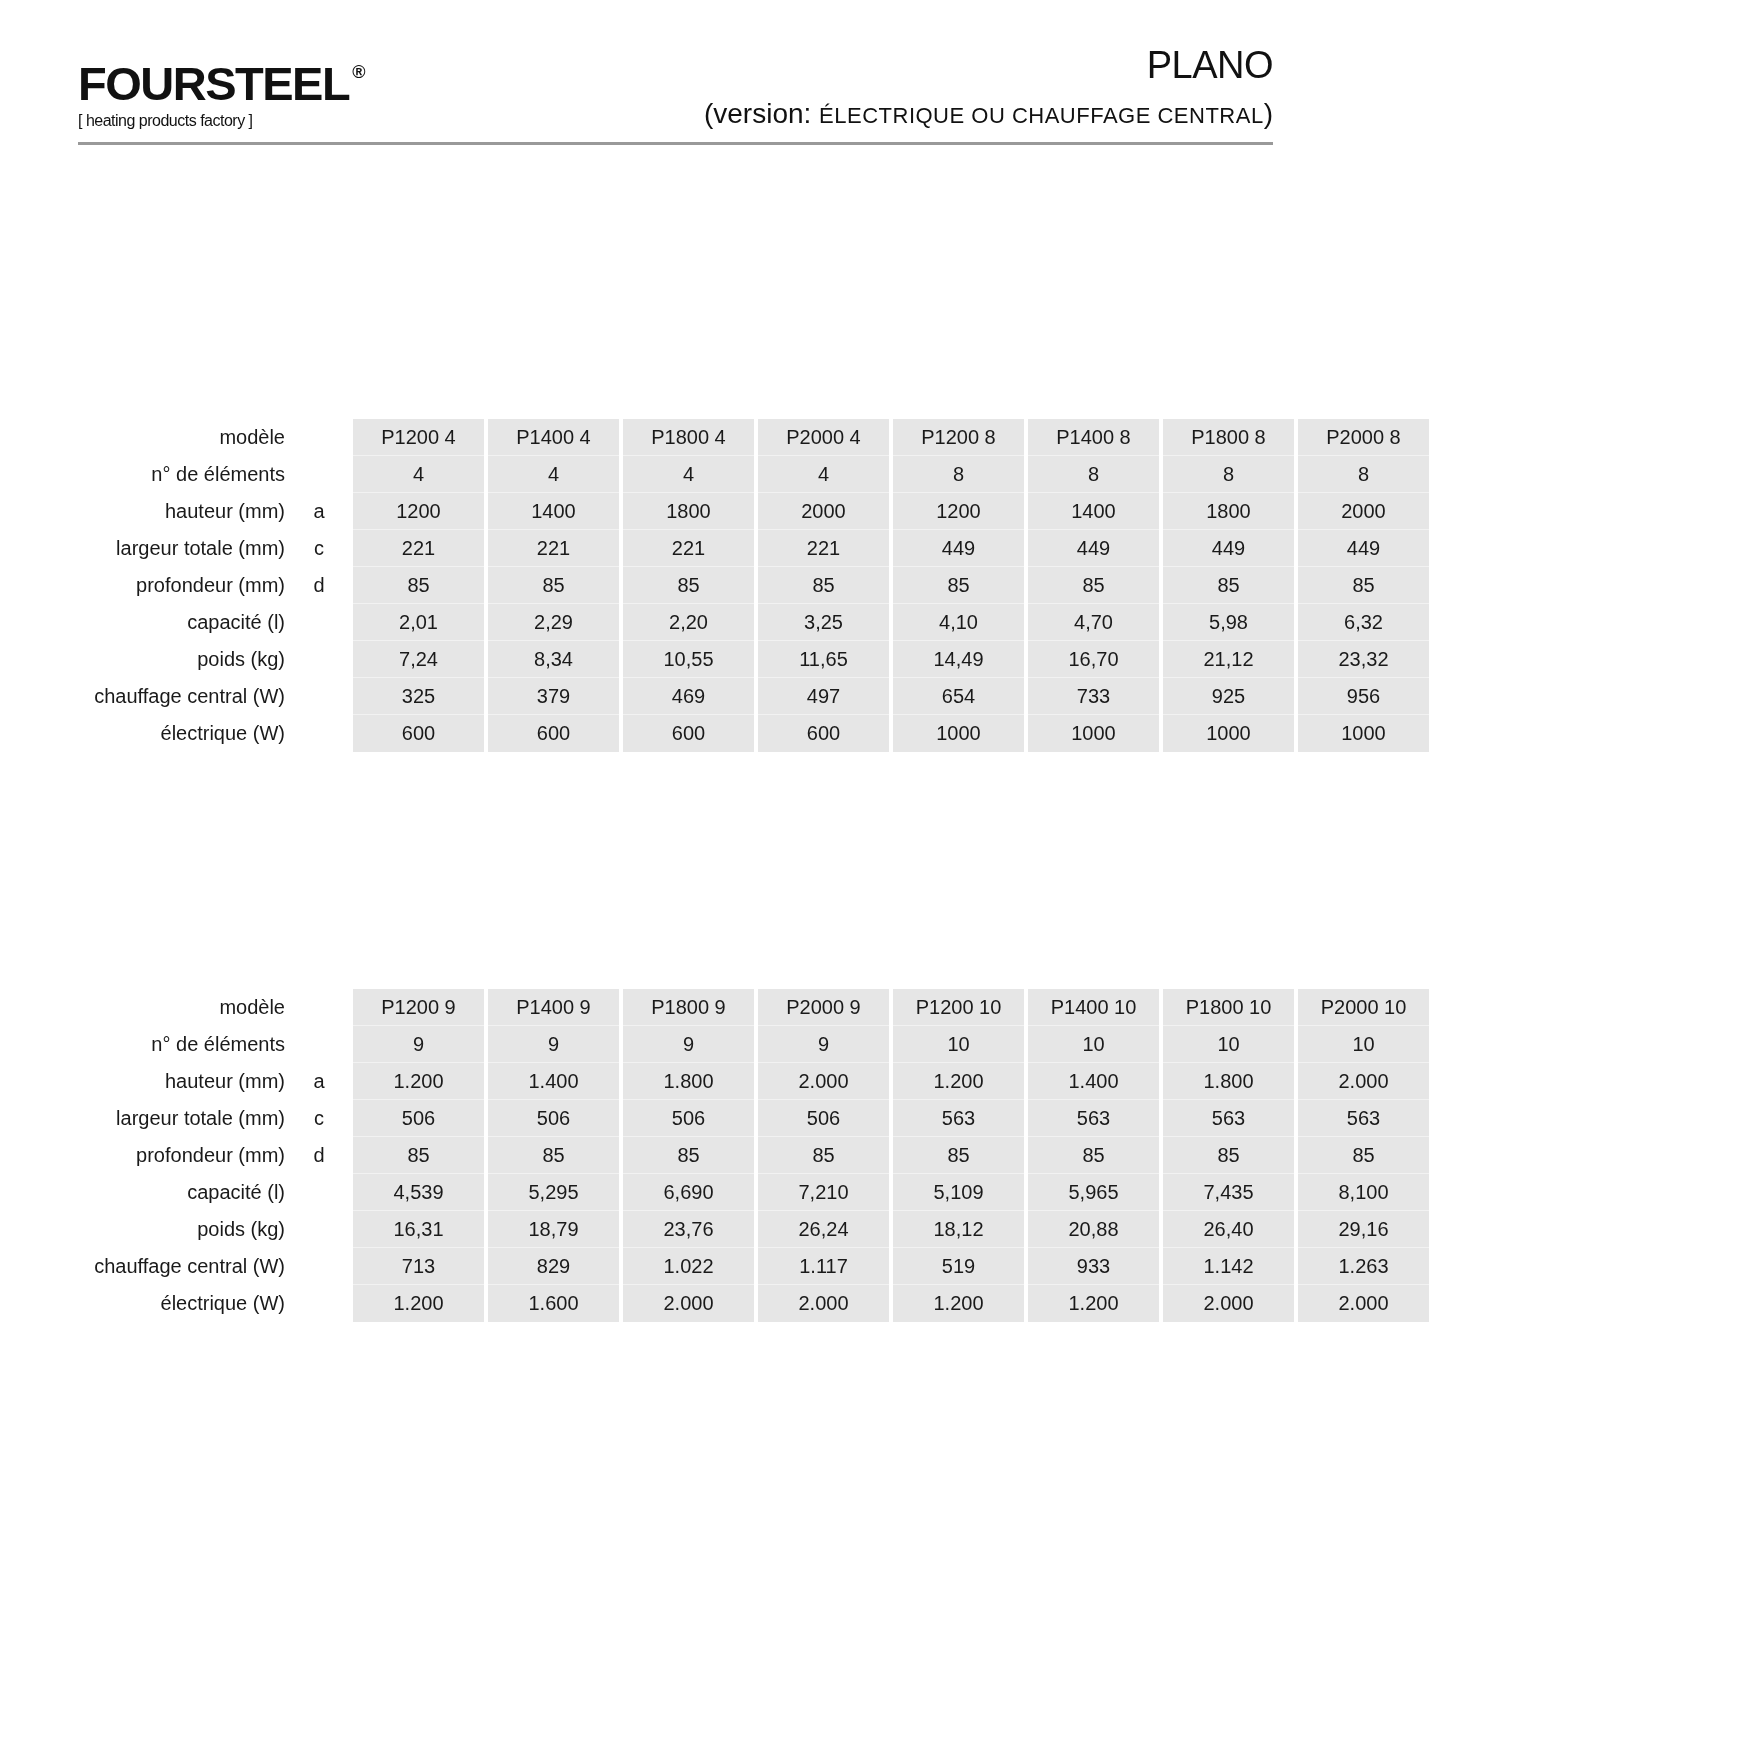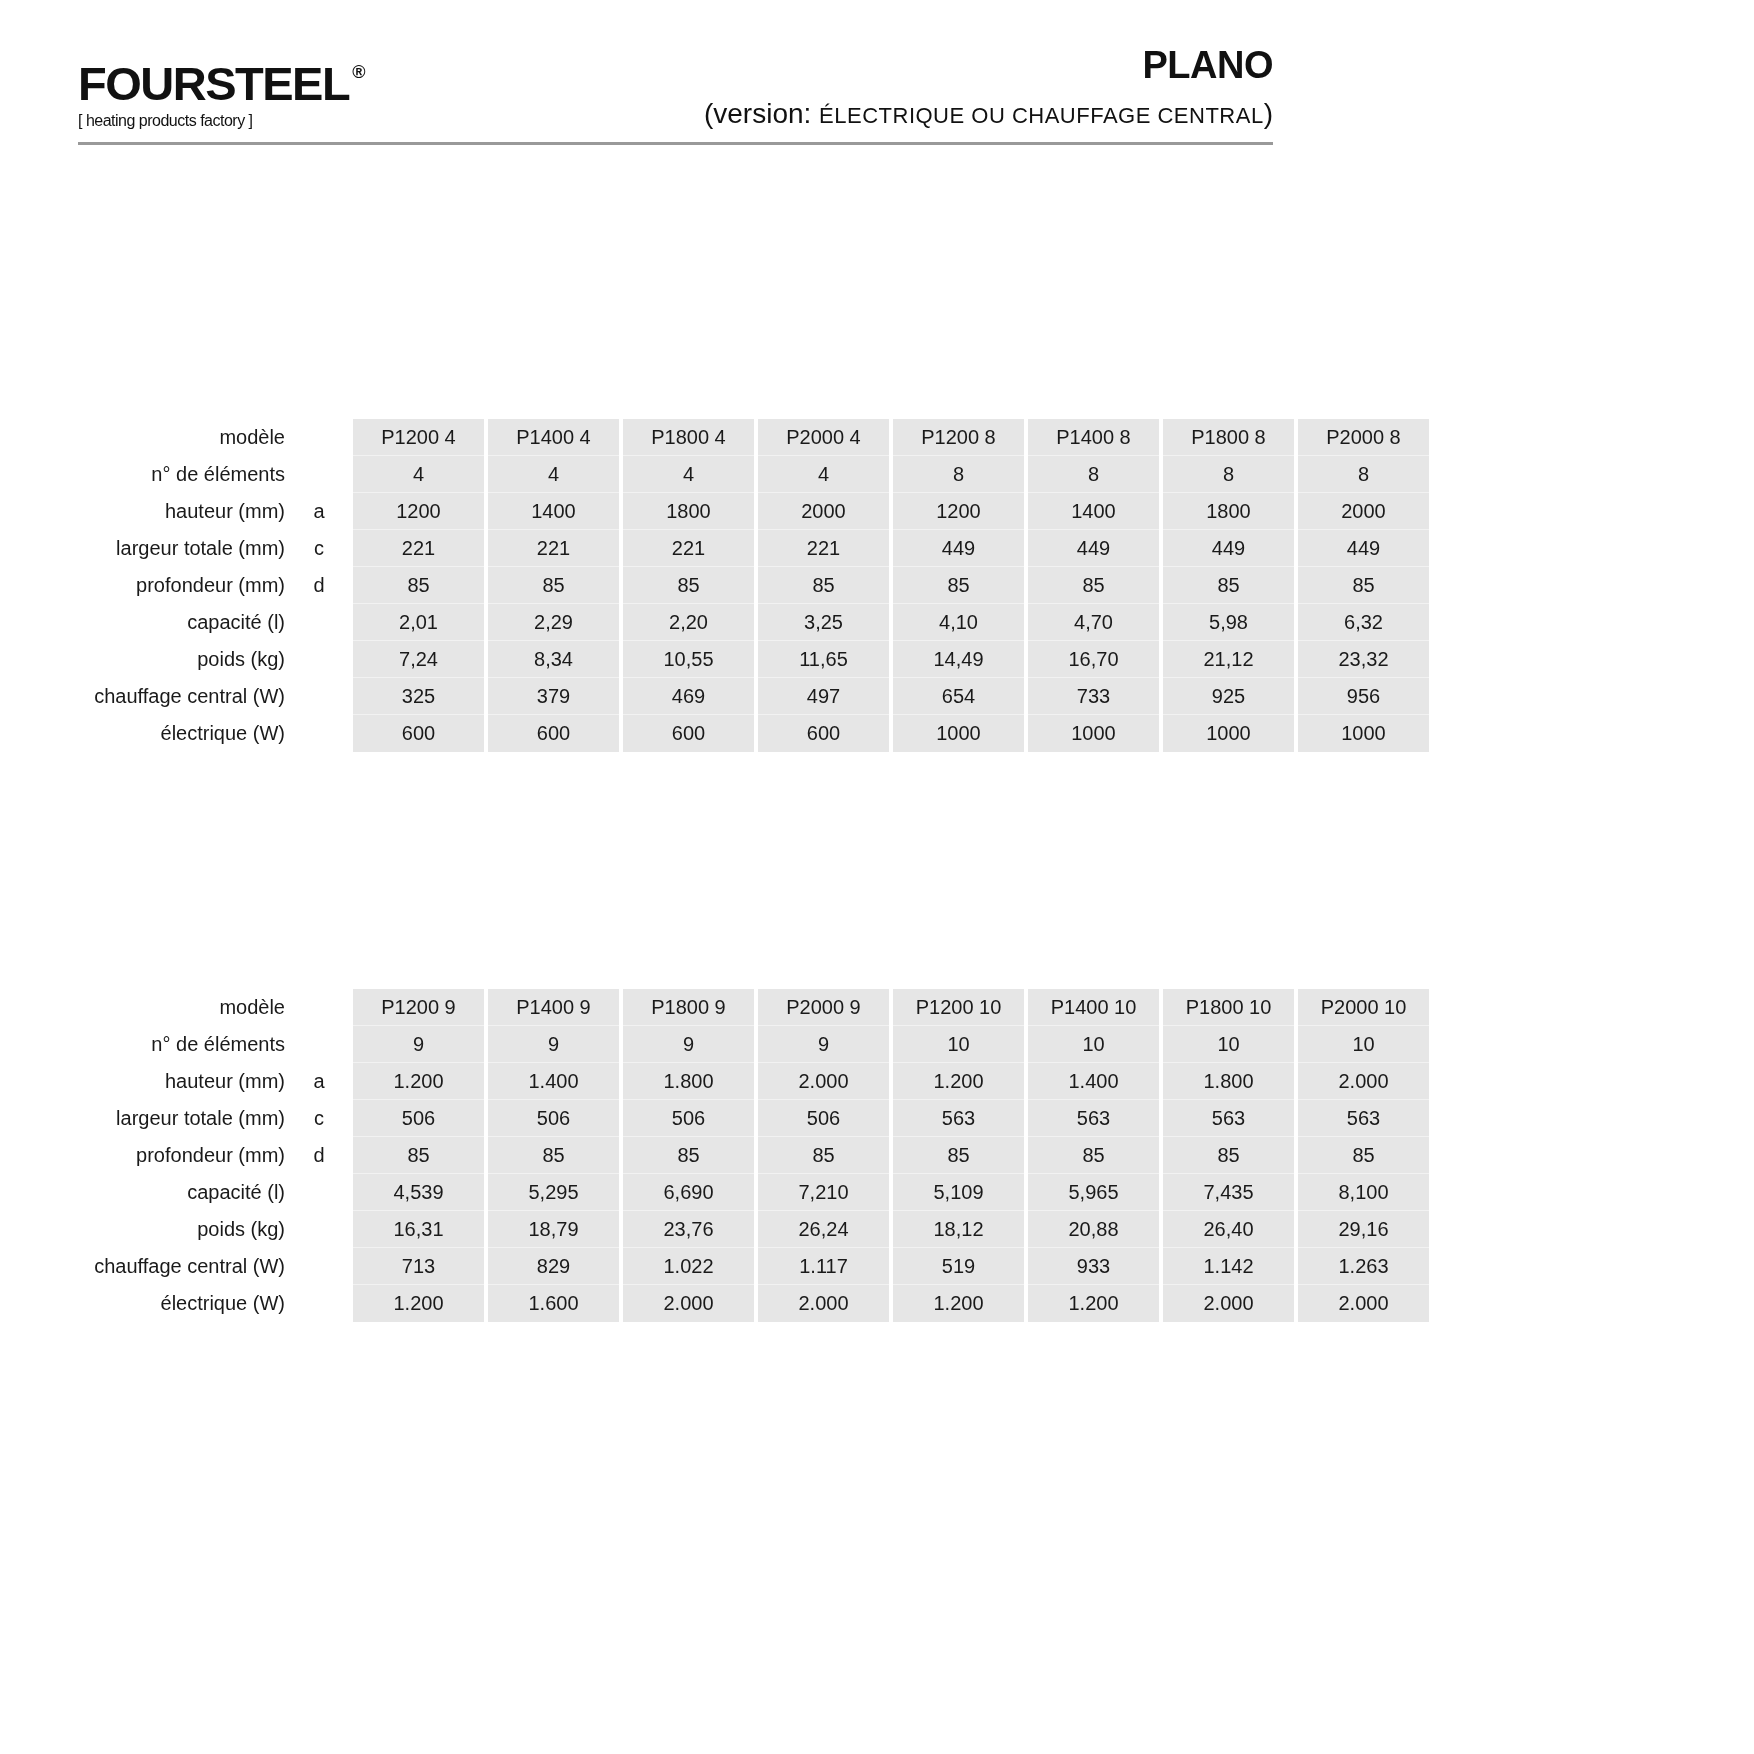--- a/index.html
+++ b/index.html
@@ -28,21 +28,21 @@
     font-weight: 700;
     position: relative;
     top: -22px;
     left: 3px;
     letter-spacing: 0;
   }
   .brand-tagline { font-size: 16px; letter-spacing: -0.5px; margin-top: 5px; }
   .product-block { text-align: right; }
   .product-name {
     font-size: 38px;
-    font-weight: 700;
+    font-weight: 400;
     letter-spacing: -0.5px;
     line-height: 1;
   }
   .product-version { font-size: 28px; margin-top: 14px; white-space: nowrap; }
   .product-version .ver-caps { font-size: 22px; letter-spacing: 0.5px; }
   .divider { height: 3px; background: #999999; margin-top: 12px; }
 
   
   .spec-table {
     display: grid;

